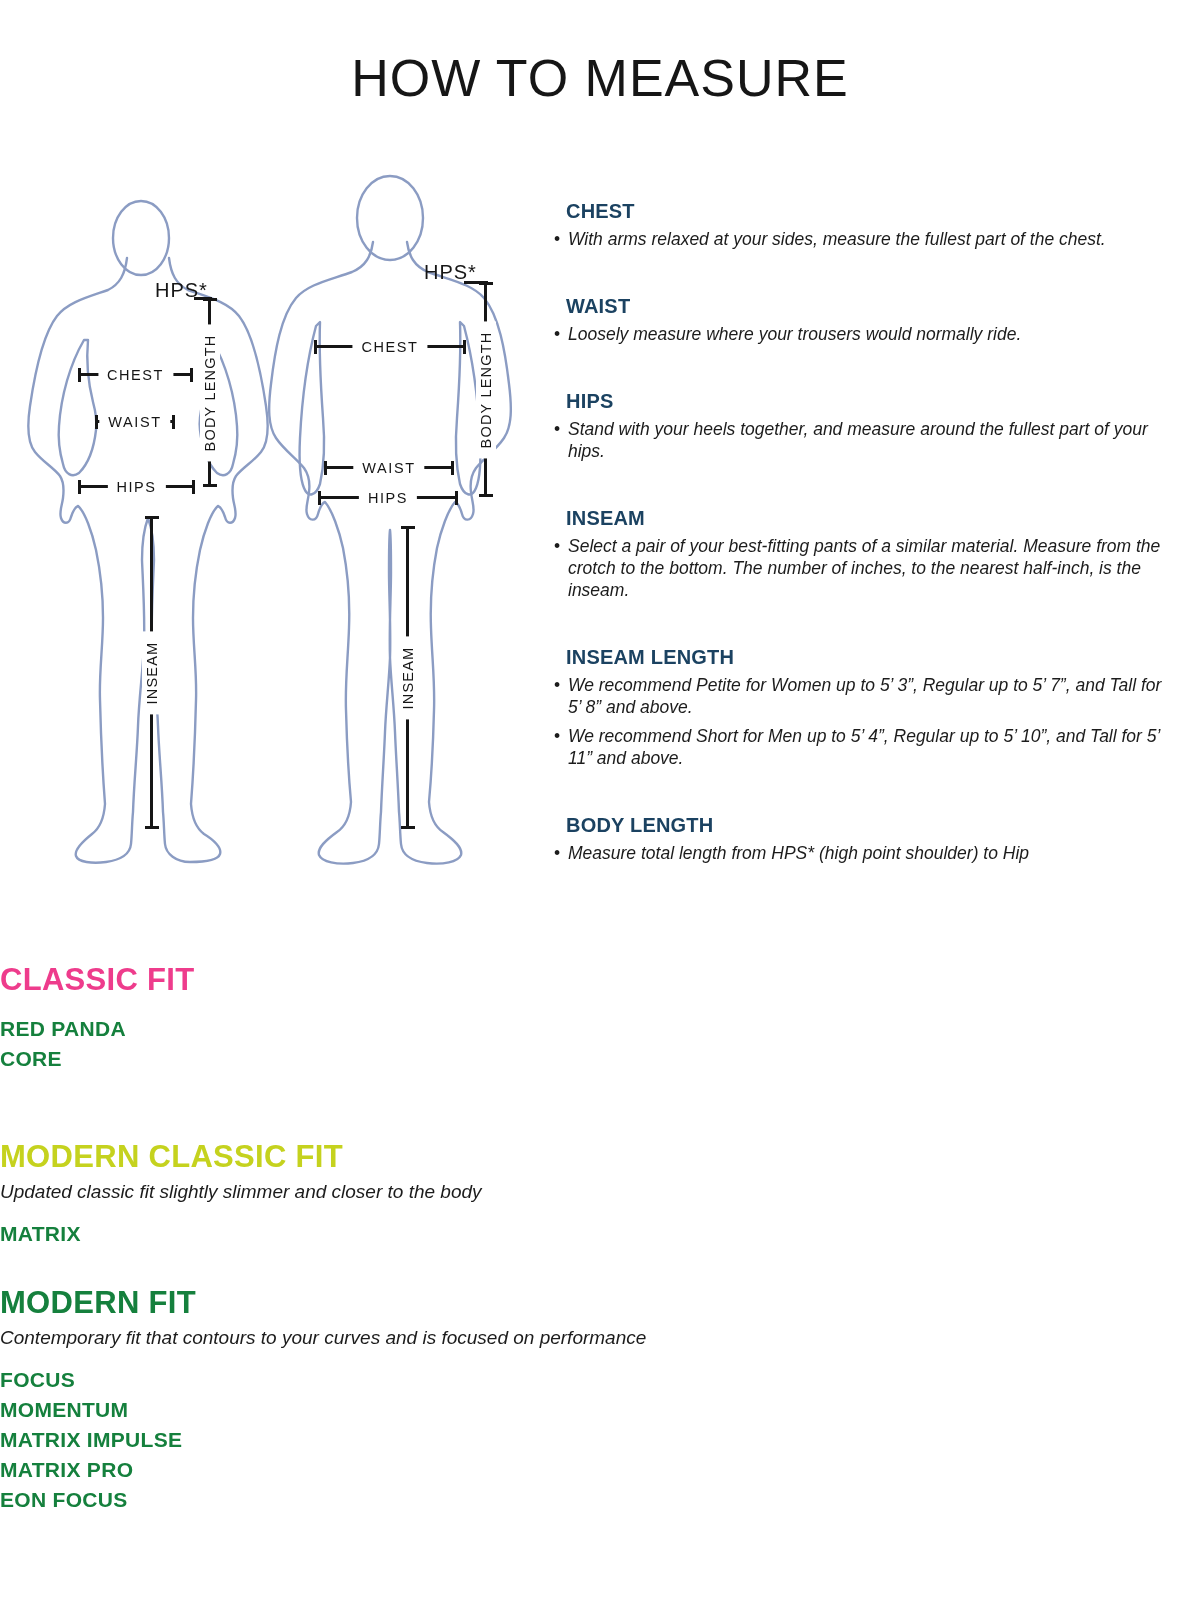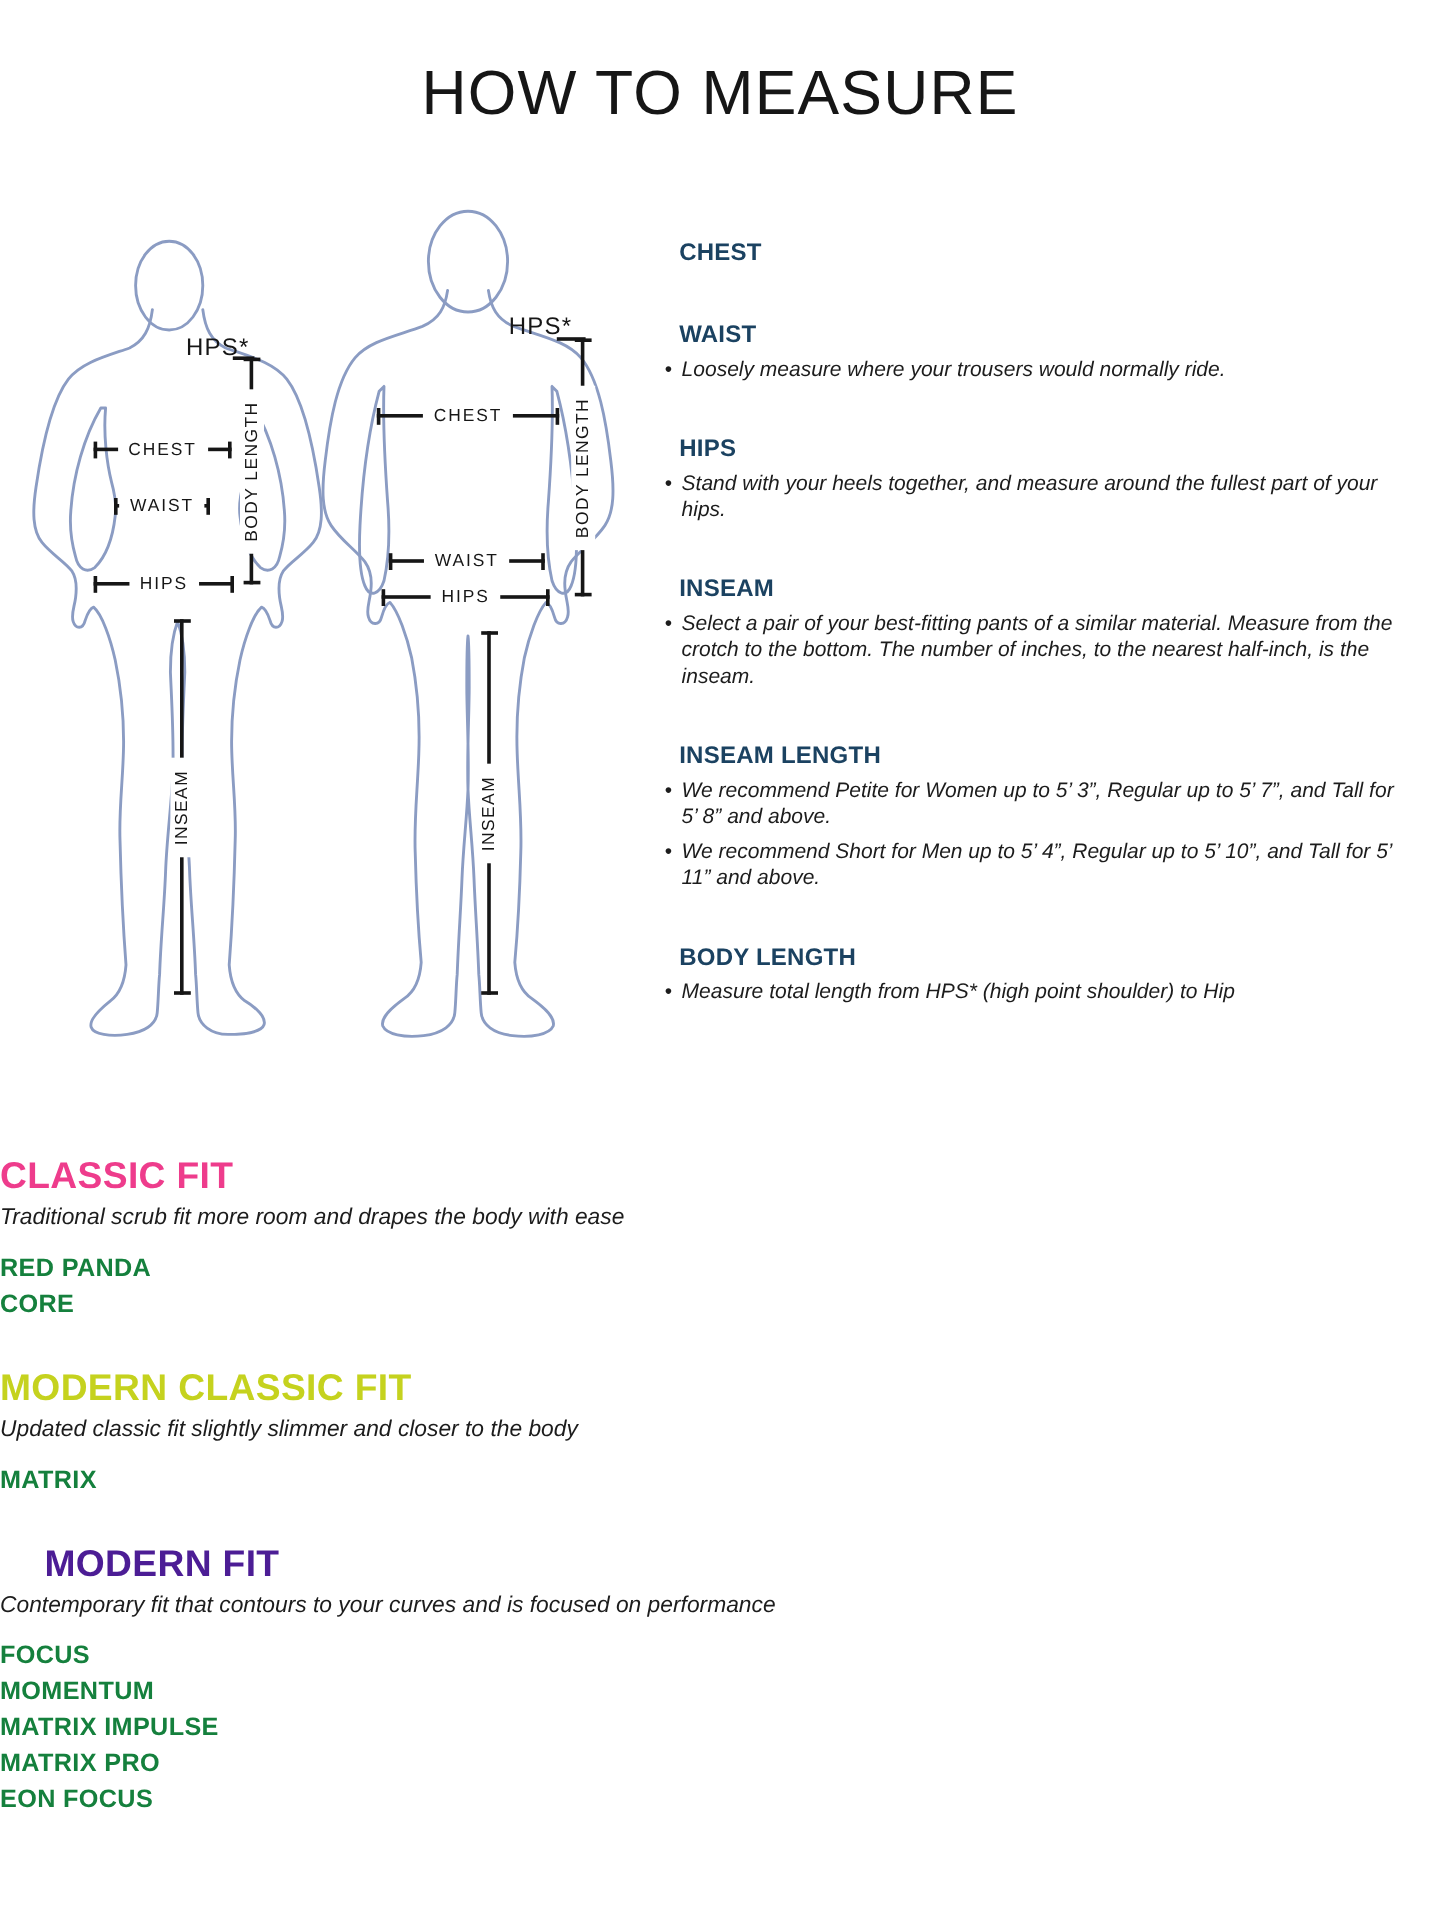--- a/index.html
+++ b/index.html
@@ -140,20 +140,23 @@
       <span class="hlbl">HIPS</span>
     </div>
     <div class="vline" style="left:406px;top:526px;height:303px">
       <span class="vlbl">INSEAM</span>
     </div>
   </div>
 
   <div class="info-col">
     <div class="info-section">
       <h3>CHEST</h3>
+      <ul>
+          <li>With arms relaxed at your sides, measure the fullest part of the chest.</li>
+        </ul>
     </div>
     <div class="info-section">
       <h3>WAIST</h3>
       <ul>
           <li>Loosely measure where your trousers would normally ride.</li>
         </ul>
     </div>
     <div class="info-section">
       <h3>HIPS</h3>
       <ul>
@@ -176,37 +179,36 @@
     <div class="info-section">
       <h3>BODY LENGTH</h3>
       <ul>
           <li>Measure total length from HPS* (high point shoulder) to Hip</li>
         </ul>
     </div>
   </div>
 
   <div class="fit" style="top:960px">
     <h2 style="color: rgb(238, 60, 140);">CLASSIC FIT</h2>
-    <div class="desc">Traditional scrub fit more room and drapes the body with ease</div>
     <div class="collections">
       <div>RED PANDA</div>
       <div>CORE</div>
     </div>
   </div>
 
   <div class="fit" style="top:1137px">
     <h2 style="color: rgb(197, 210, 30);">MODERN CLASSIC FIT</h2>
     <div class="desc">Updated classic fit slightly slimmer and closer to the body</div>
     <div class="collections">
       <div>MATRIX</div>
     </div>
   </div>
 
   <div class="fit" style="top:1283px">
-    <h2 style="color: #4c1d95; padding-left: 37px;">MODERN FIT</h2>
+    <h2 style="color: #15803d;">MODERN FIT</h2>
     <div class="desc">Contemporary fit that contours to your curves and is focused on performance</div>
     <div class="collections">
       <div>FOCUS</div>
       <div>MOMENTUM</div>
       <div>MATRIX IMPULSE</div>
       <div>MATRIX PRO</div>
       <div>EON FOCUS</div>
     </div>
   </div>
 

